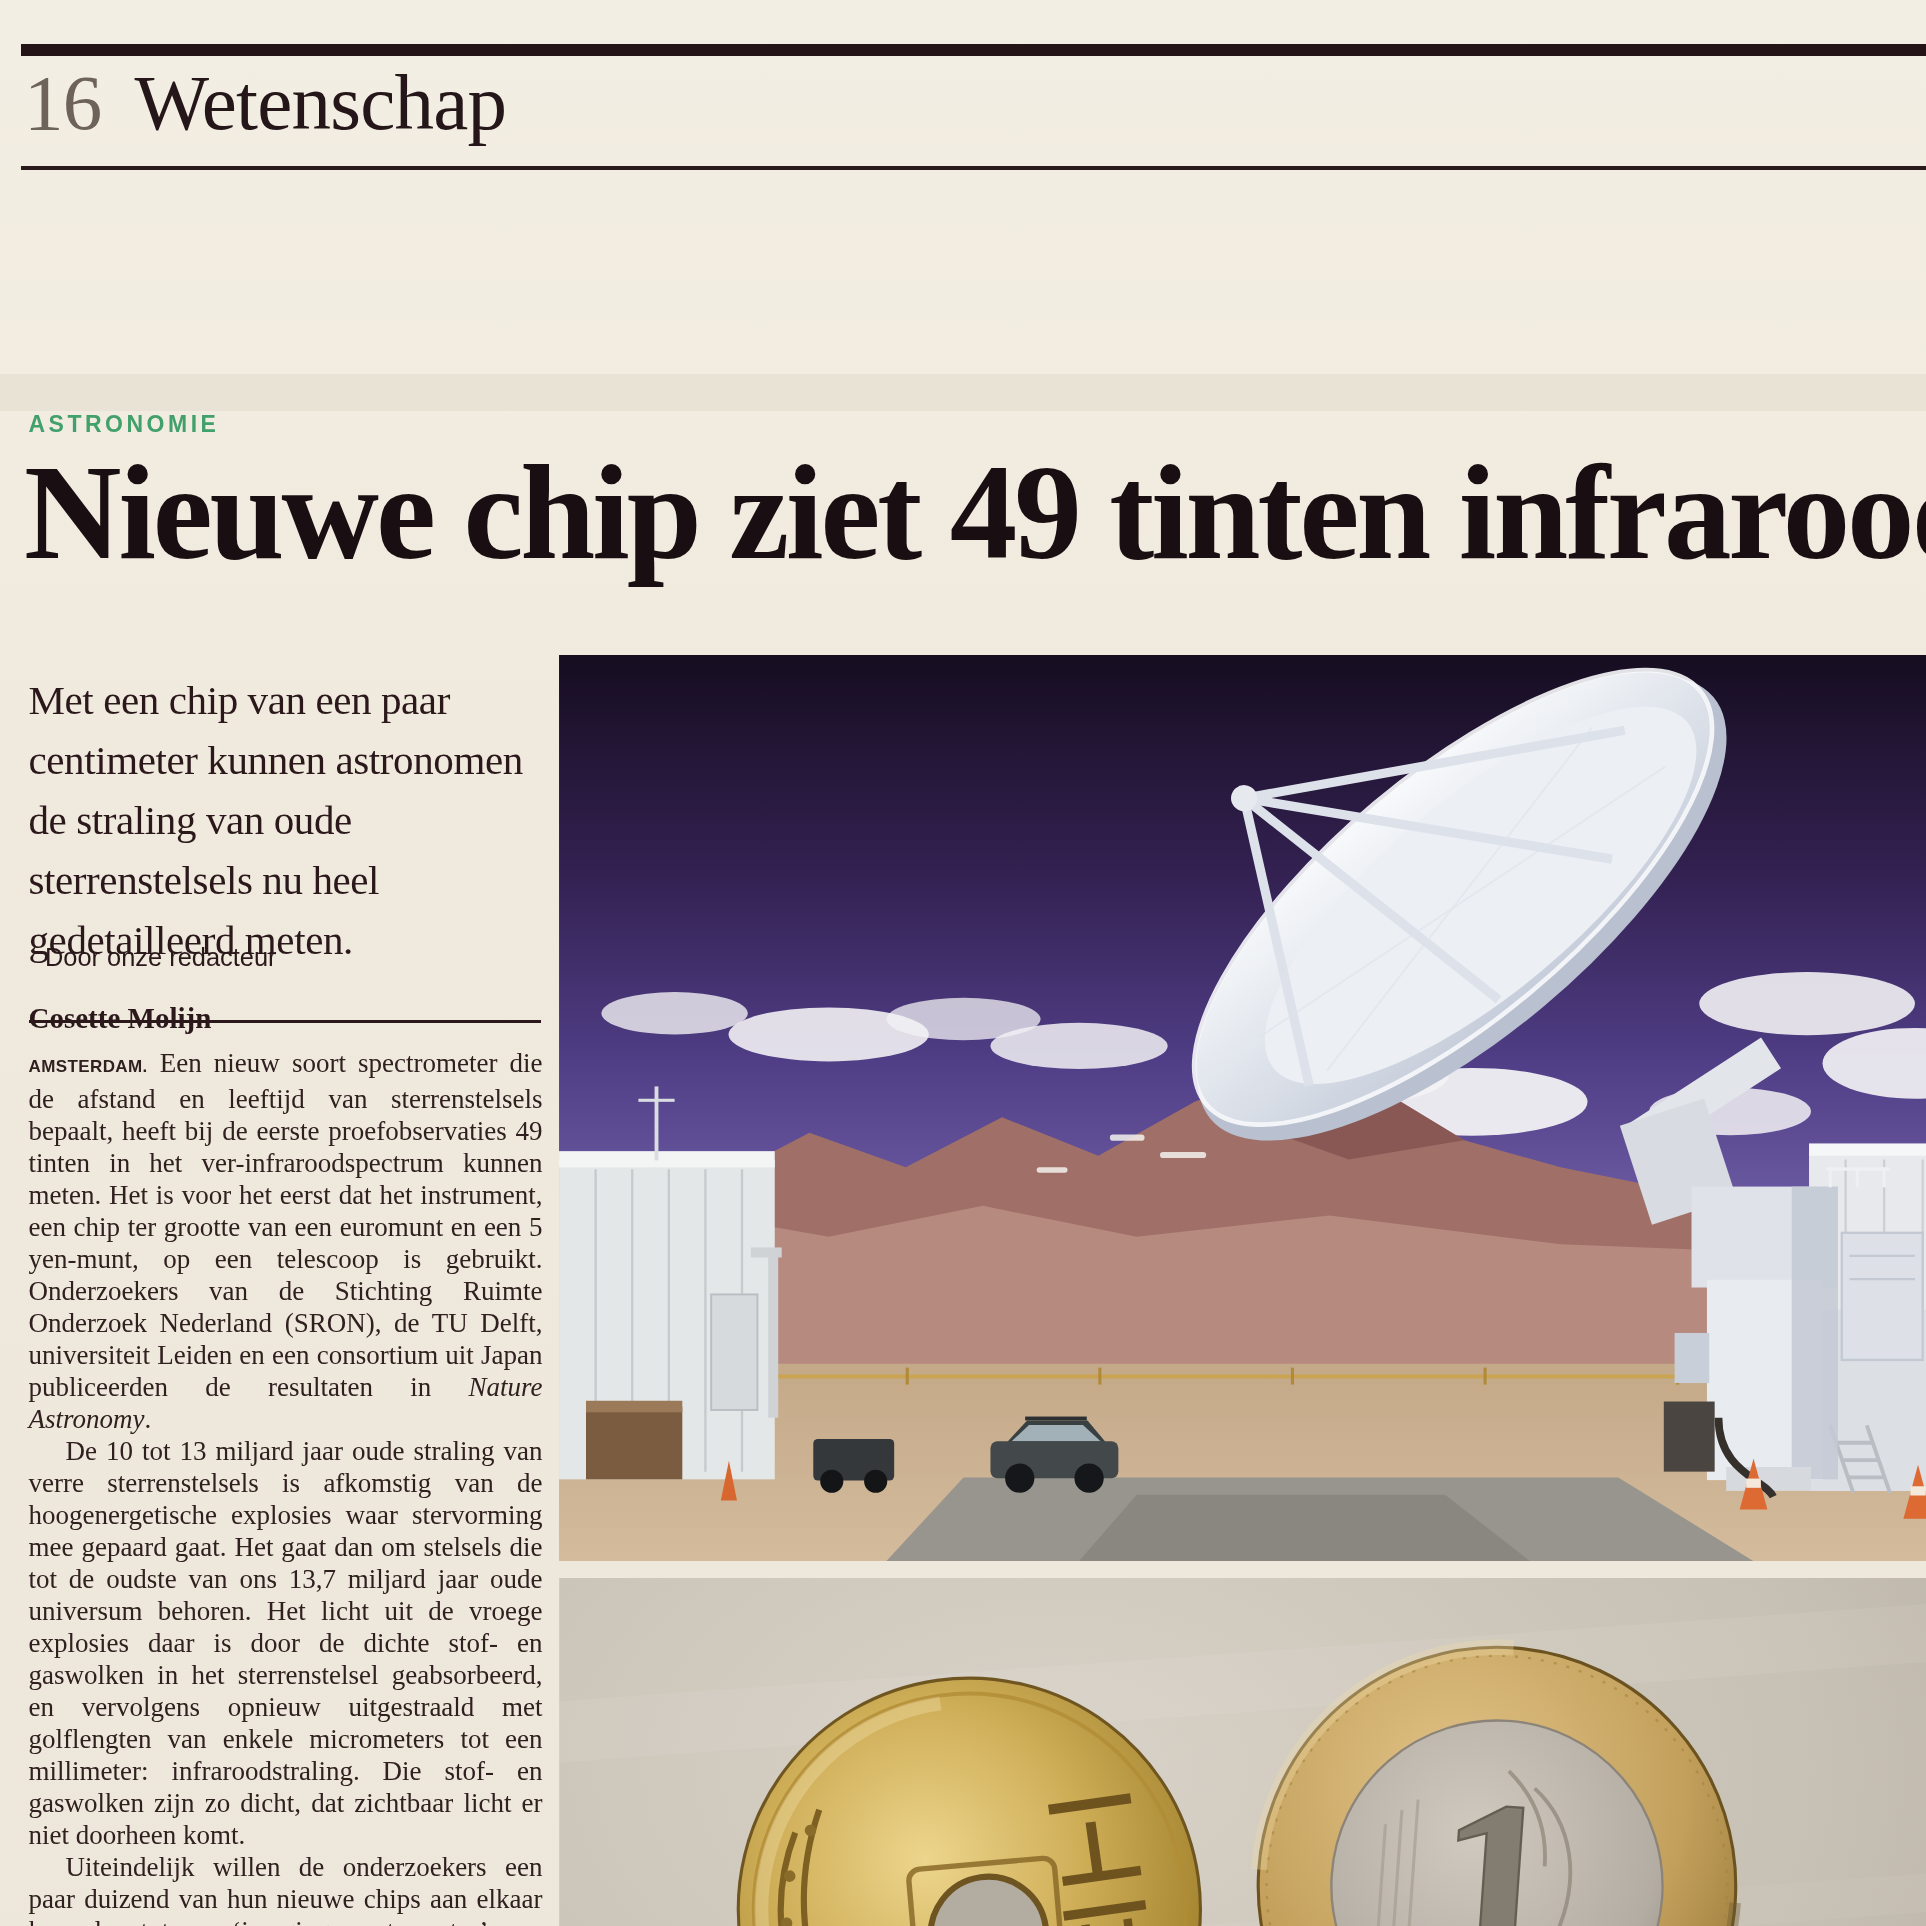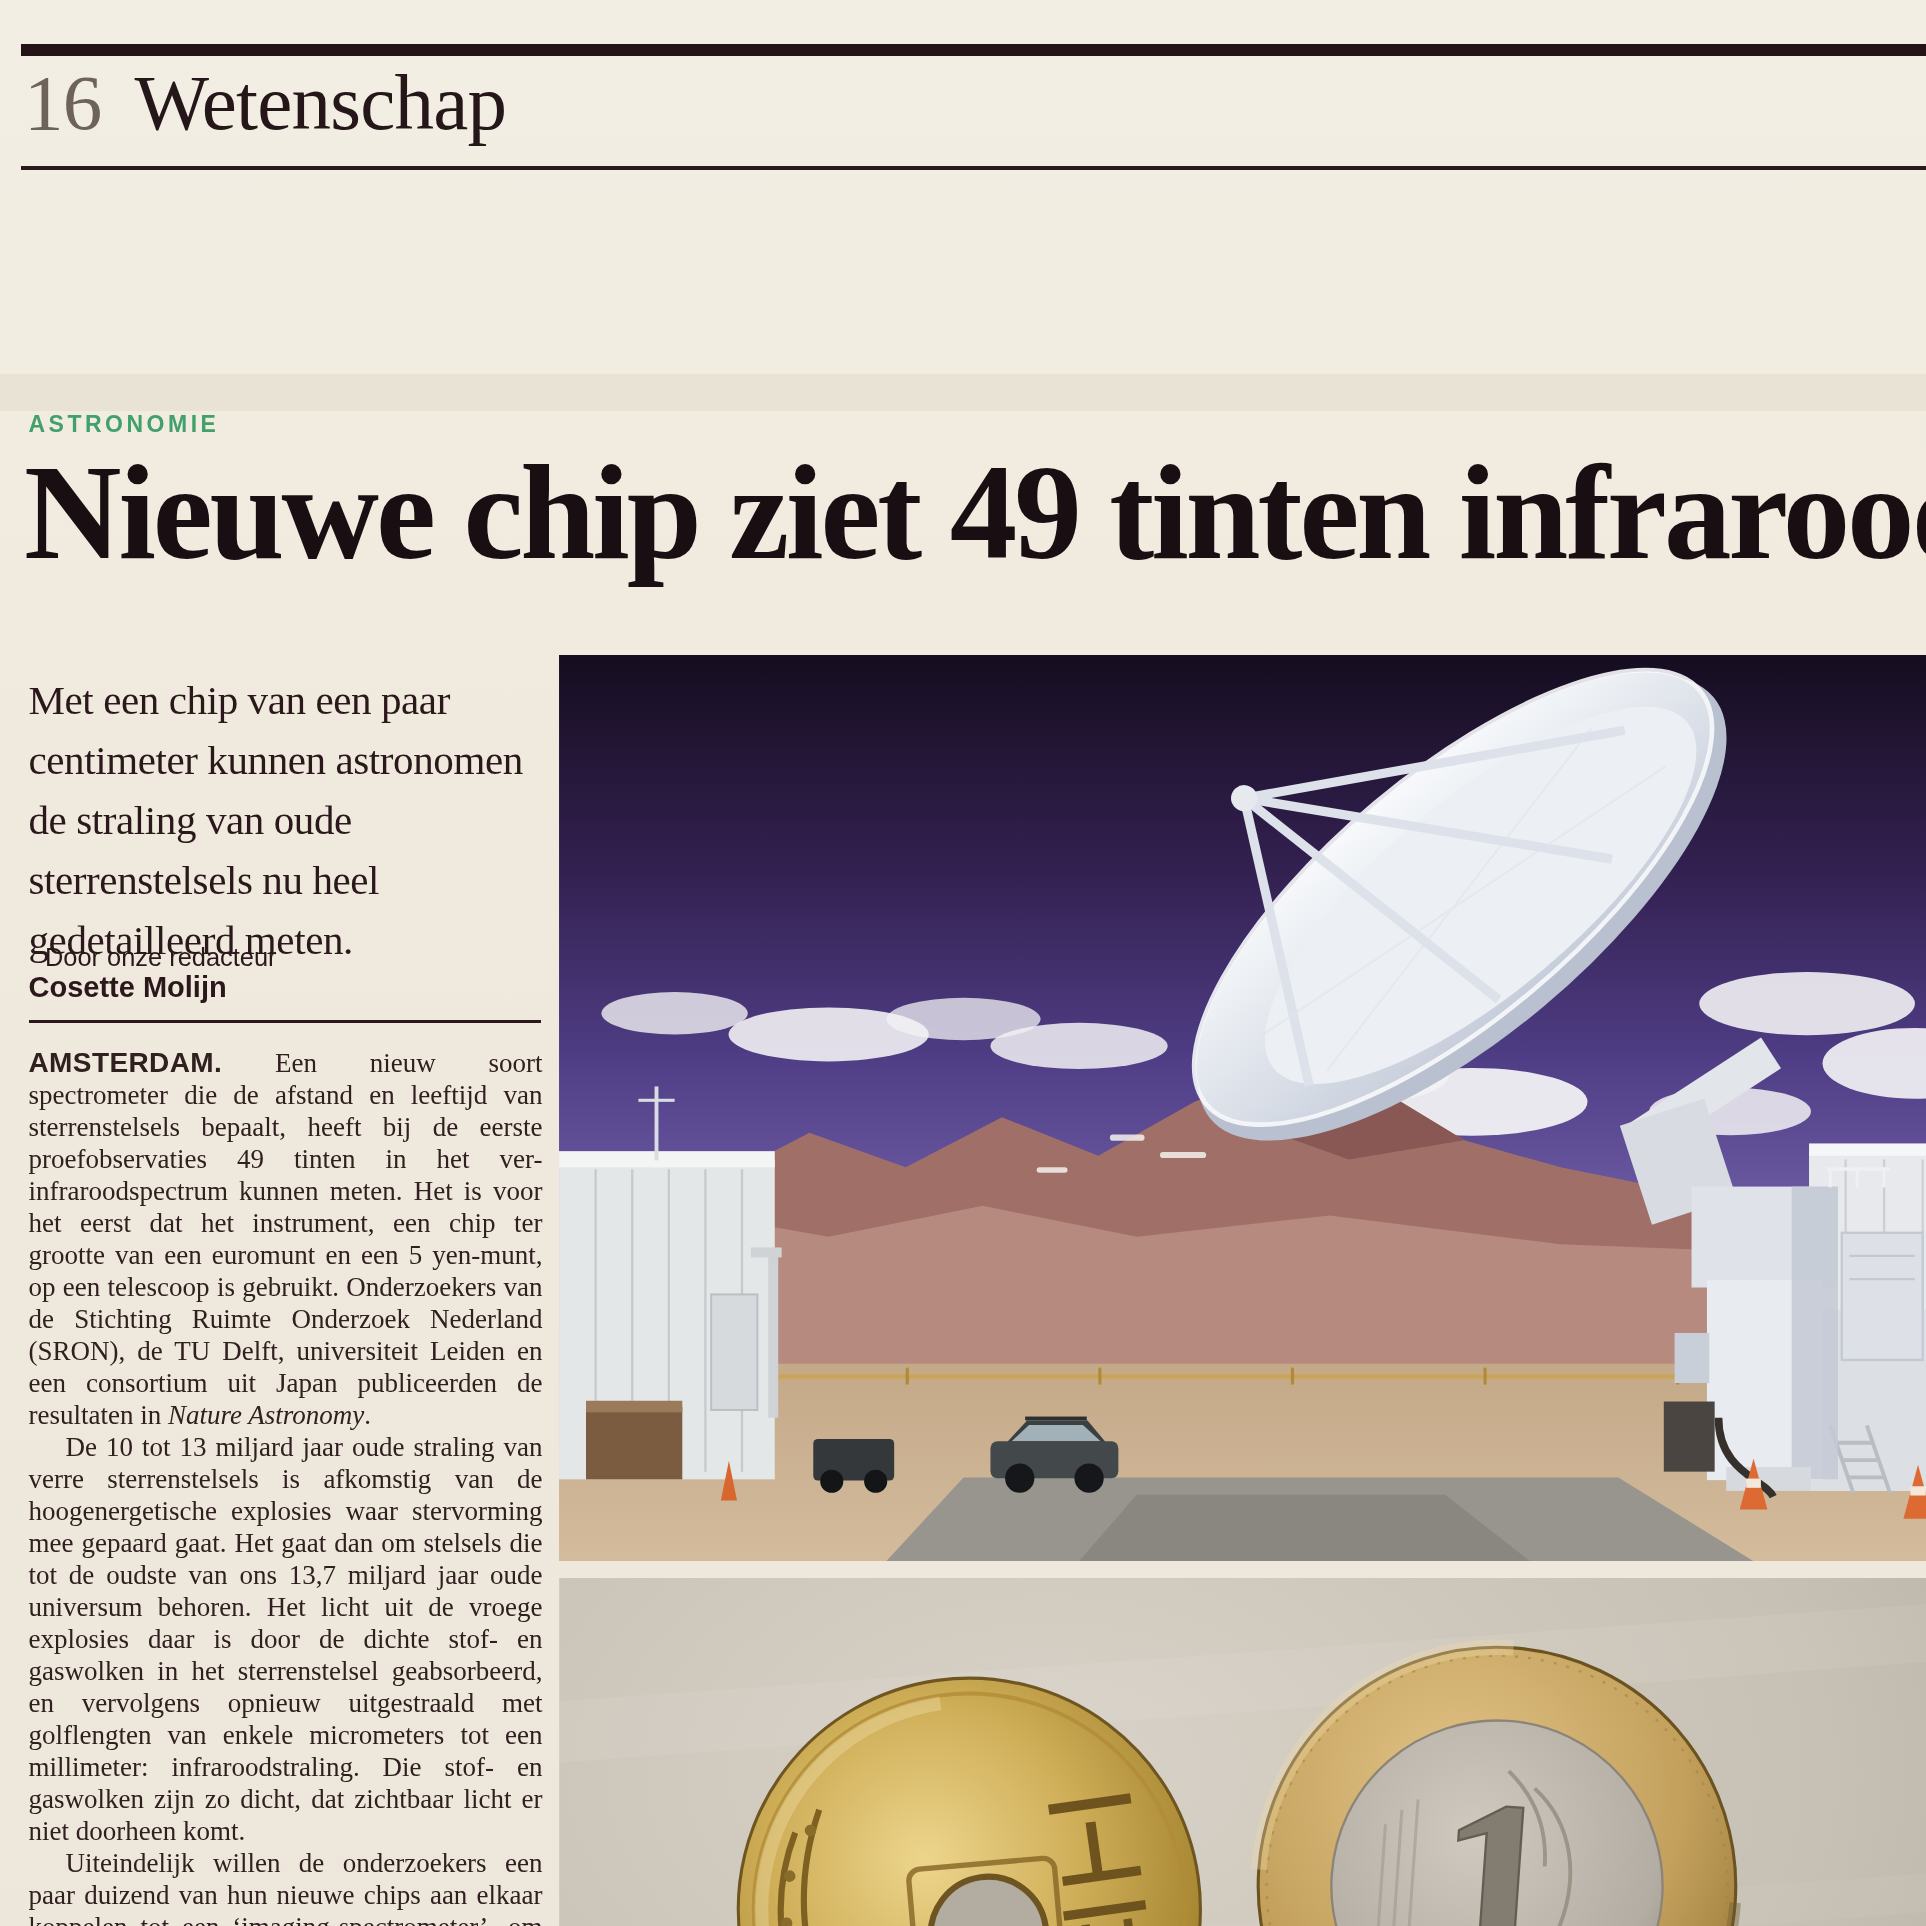--- a/index.html
+++ b/index.html
@@ -15,27 +15,27 @@
 
   .scan-band{position:absolute;left:0;top:374px;width:2504px;height:37px;background:#e2dccd;opacity:.55;}
 
   
   .kicker{position:absolute;left:28.5px;top:411px;font-weight:bold;font-size:23px;letter-spacing:3.5px;color:#41a06b;}
   .headline{position:absolute;left:24px;top:442px;width:2458px;font-weight:bold;font-size:135px;line-height:1.05;letter-spacing:-3.1px;color:#190f12;}
 
   
   .intro{position:absolute;left:28.5px;top:670px;width:513px;font-size:41px;line-height:60px;letter-spacing:-0.4px;color:#2a181b;}
   .byline-label{position:absolute;left:45px;top:943px;font-size:25.4px;color:#2a181b;}
-  .byline-name{position:absolute;left:28.5px;top:971px;font-size:29px;font-weight:bold;color:#2a181b;}
+  .byline-name{position:absolute;left:28.5px;top:1002px;font-size:29px;font-weight:bold;color:#2a181b;font-family:Liberation Serif, serif;}
   .byline-rule{position:absolute;left:28.5px;top:1020px;width:512px;height:2.7px;background:#2a181b;}
   .colbody{font-size:27px;line-height:32px;text-align:justify;color:#30201f;hyphens:auto;}
   .left-body{position:absolute;left:28.5px;top:1047px;width:514px;}
   .colbody p{margin:0;}
   .colbody p.ind{text-indent:37px;}
-  .dateline{font-family:"Liberation Sans","DejaVu Sans",sans-serif;font-weight:bold;font-size:28px;letter-spacing:0.4px;}
+  .dateline{font-family:"Liberation Sans","DejaVu Sans",sans-serif;font-weight:bold;font-size:17px;letter-spacing:0.4px;}
   .it{font-style:italic;}
 
   
   .photo{position:absolute;left:559px;width:1408px;overflow:hidden;}
   .photo-top{top:655px;height:906px;}
   .photo-bottom{top:1578px;height:875px;}
   .photo svg{display:block;}
 </style>
 </head>
 <body>

